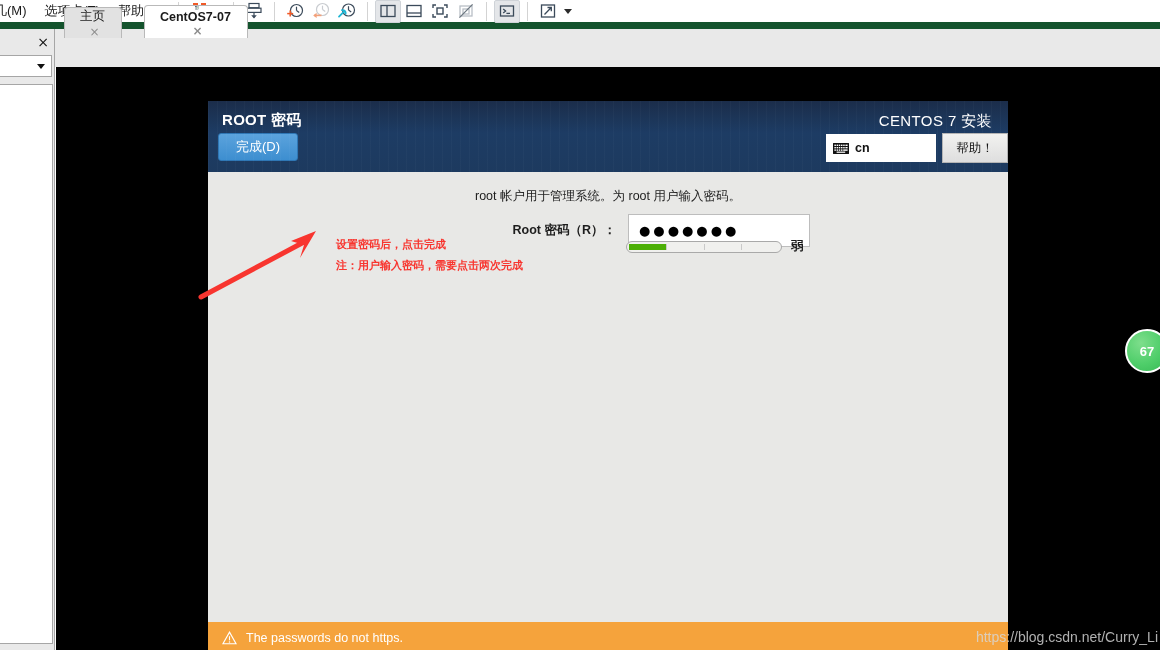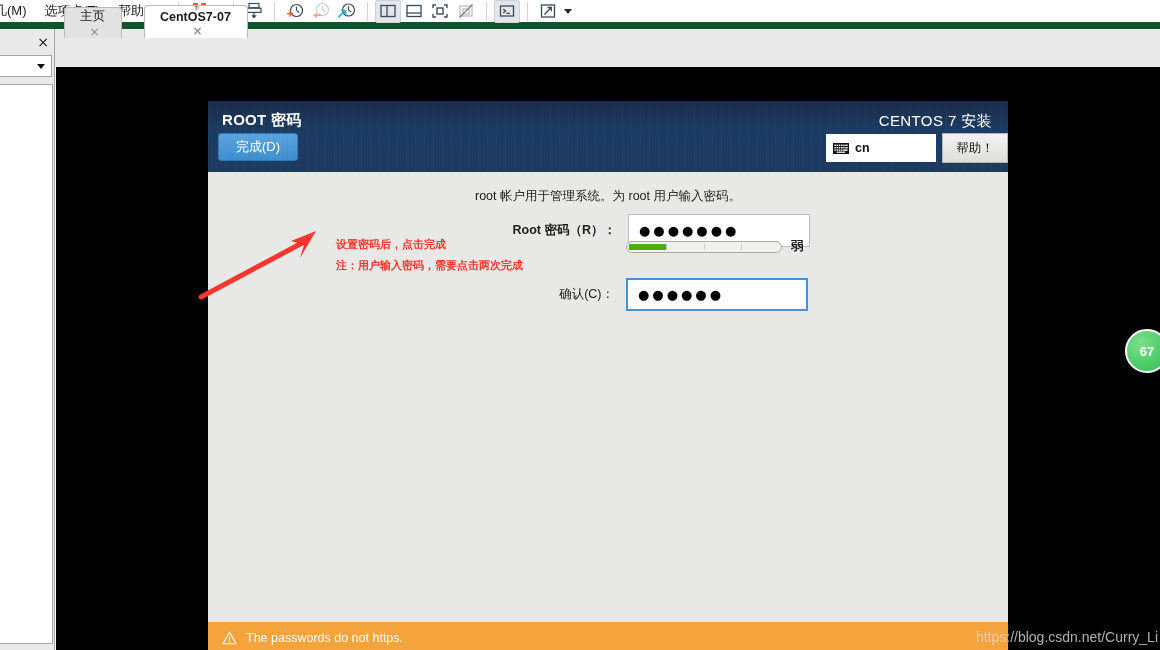--- a/index.html
+++ b/index.html
@@ -477,24 +477,20 @@
         <div class="meter-row">
           <div class="meter">
             <div class="seg on"></div>
             <div class="seg"></div>
             <div class="seg"></div>
             <div class="seg"></div>
           </div>
           <div class="meter-label">弱</div>
         </div>
 
-        <div class="field-row" style="left:258px; top:106px;">
-          <div class="field-label">确认(C)：</div>
-          <div class="pw-input focused">●●●●●●</div>
-        </div>
 
         <div class="note" style="left:128px; top:62px;">设置密码后，点击完成</div>
         <div class="note" style="left:128px; top:83px;">注：用户输入密码，需要点击两次完成</div>
 
         <div class="warnbar">
           <svg class="warn-ico" viewBox="0 0 16 15">
             <path d="M8 1.2 L15 13.6 H1 Z" fill="none" stroke="#ffffff" stroke-width="1.2"></path>
             <line x1="8" y1="5.6" x2="8" y2="10" stroke="#ffffff" stroke-width="1.2"></line>
             <circle cx="8" cy="11.8" r="0.8" fill="#ffffff"></circle>
           </svg>

